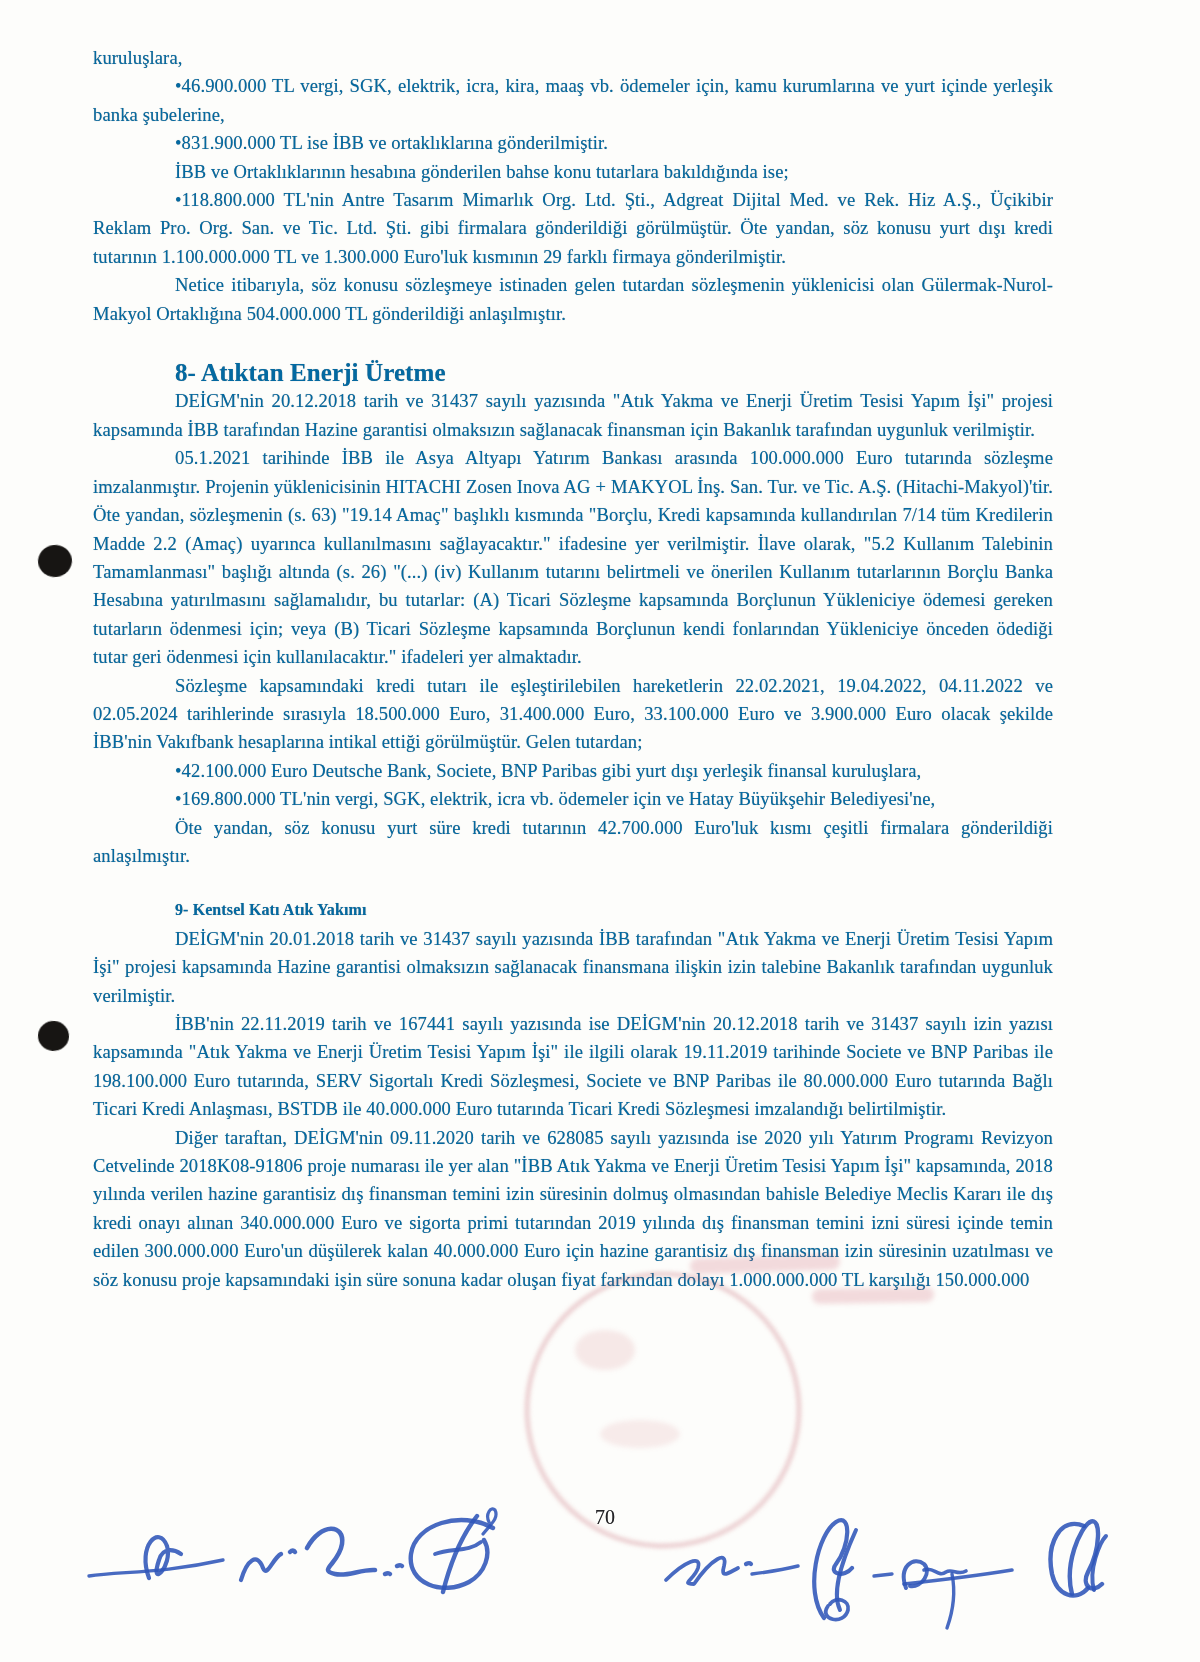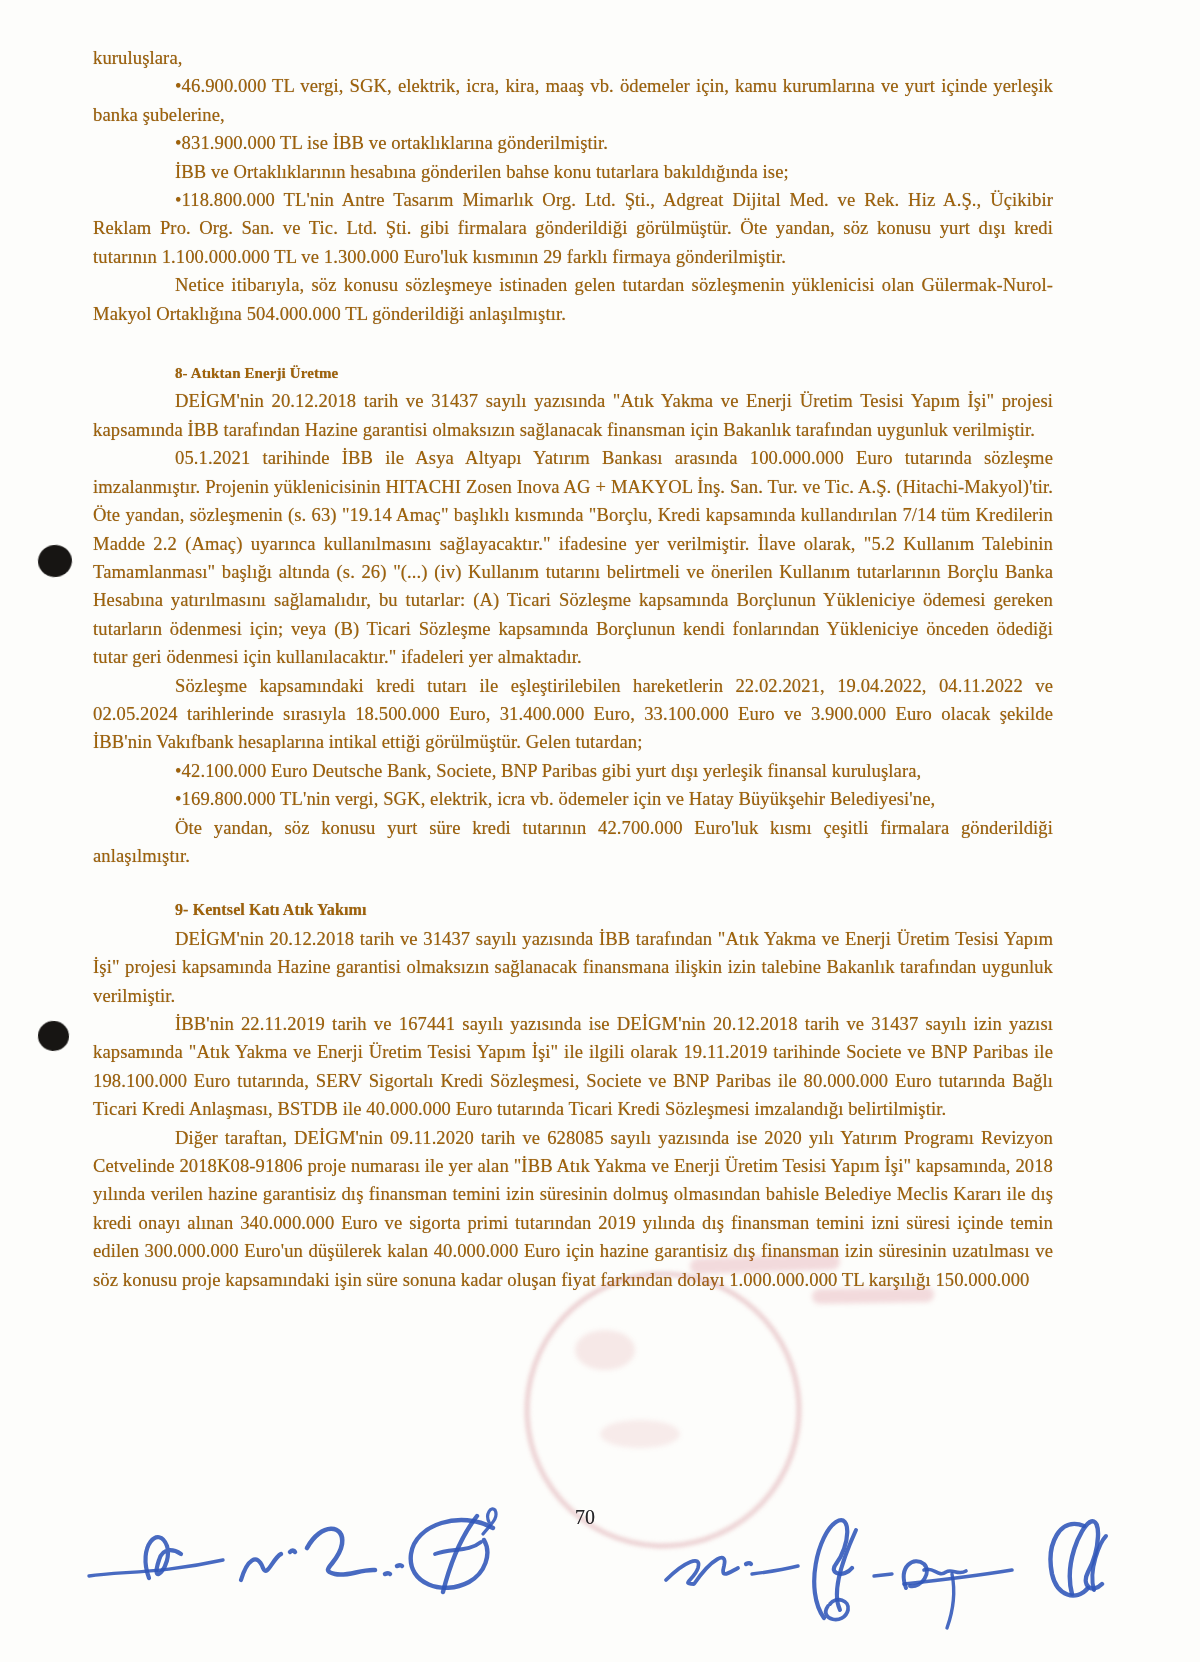--- a/index.html
+++ b/index.html
@@ -7,28 +7,28 @@
     position:relative;
     width:1200px;height:1662px;
     margin:0 auto;
     background:#fdfdfb;
     overflow:hidden;
     font-family:"Liberation Serif","DejaVu Serif",serif;
   }
   .doc{
     position:absolute;left:93px;top:44px;width:960px;
     font-size:18.6px;line-height:28.4px;
-    color:#a16207;
+    color:#0369a1;
     text-align:justify;
     text-shadow:0 0 0.7px rgba(35,35,35,0.45);
     letter-spacing:0.1px;
   }
   .doc p{margin:0;text-indent:82px;}
   .doc p.noindent{text-indent:0;}
-  .doc p.heading{font-weight:bold;font-size:15px;margin-top:31px;}
+  .doc p.heading{font-weight:bold;font-size:25px;margin-top:31px;}
   .doc p.heading2{font-weight:bold;font-size:16px;margin-top:26px;}
   
   .hole{
     position:absolute;background:#171513;border-radius:50%;
     filter:blur(0.4px);
   }
   .hole.h1{left:38px;top:545px;width:34px;height:32px;transform:rotate(-6deg);}
   .hole.h2{left:38px;top:1021px;width:31px;height:30px;transform:rotate(4deg);}
   
   .stamp-ring{
@@ -38,21 +38,21 @@
     filter:blur(2.2px);
     transform:rotate(-8deg);
   }
   .stamp-smear{position:absolute;background:rgba(199,82,96,0.20);filter:blur(2.5px);border-radius:8px;}
   .smear1{left:690px;top:1256px;width:150px;height:16px;transform:rotate(-2deg);}
   .smear2{left:812px;top:1288px;width:122px;height:15px;transform:rotate(-1deg);}
   .smear3{left:575px;top:1330px;width:60px;height:40px;background:rgba(196,80,92,0.12);border-radius:50%;}
   .smear4{left:600px;top:1420px;width:80px;height:28px;background:rgba(196,80,92,0.10);border-radius:50%;}
   
   .pagenum{
-    position:absolute;left:540px;top:1506px;width:90px;
+    position:absolute;left:560px;top:1506px;width:90px;
     text-align:center;font-size:20px;color:#242427;
     text-shadow:0 0 0.6px rgba(35,35,35,0.5);
   }
   
   .sig{position:absolute;}
   .sig svg path{fill:none;stroke:#2f55b8;stroke-linecap:round;stroke-linejoin:round;opacity:0.88;}
   .sig-left{left:85px;top:1496px;}
   .sig-right{left:652px;top:1508px;}
 </style>
 </head>
@@ -68,21 +68,21 @@
     <p>•118.800.000 TL'nin Antre Tasarım Mimarlık Org. Ltd. Şti., Adgreat Dijital Med. ve Rek. Hiz A.Ş., Üçikibir Reklam Pro. Org. San. ve Tic. Ltd. Şti. gibi firmalara gönderildiği görülmüştür. Öte yandan, söz konusu yurt dışı kredi tutarının 1.100.000.000 TL ve 1.300.000 Euro'luk kısmının 29 farklı firmaya gönderilmiştir.</p>
     <p>Netice itibarıyla, söz konusu sözleşmeye istinaden gelen tutardan sözleşmenin yüklenicisi olan Gülermak-Nurol-Makyol Ortaklığına 504.000.000 TL gönderildiği anlaşılmıştır.</p>
     <p class="heading">8- Atıktan Enerji Üretme</p>
     <p>DEİGM'nin 20.12.2018 tarih ve 31437 sayılı yazısında "Atık Yakma ve Enerji Üretim Tesisi Yapım İşi" projesi kapsamında İBB tarafından Hazine garantisi olmaksızın sağlanacak finansman için Bakanlık tarafından uygunluk verilmiştir.</p>
     <p>05.1.2021 tarihinde İBB ile Asya Altyapı Yatırım Bankası arasında 100.000.000 Euro tutarında sözleşme imzalanmıştır. Projenin yüklenicisinin HITACHI Zosen Inova AG + MAKYOL İnş. San. Tur. ve Tic. A.Ş. (Hitachi-Makyol)'tir. Öte yandan, sözleşmenin (s. 63) "19.14 Amaç" başlıklı kısmında "Borçlu, Kredi kapsamında kullandırılan 7/14 tüm Kredilerin Madde 2.2 (Amaç) uyarınca kullanılmasını sağlayacaktır." ifadesine yer verilmiştir. İlave olarak, "5.2 Kullanım Talebinin Tamamlanması" başlığı altında (s. 26) "(...) (iv) Kullanım tutarını belirtmeli ve önerilen Kullanım tutarlarının Borçlu Banka Hesabına yatırılmasını sağlamalıdır, bu tutarlar: (A) Ticari Sözleşme kapsamında Borçlunun Yükleniciye ödemesi gereken tutarların ödenmesi için; veya (B) Ticari Sözleşme kapsamında Borçlunun kendi fonlarından Yükleniciye önceden ödediği tutar geri ödenmesi için kullanılacaktır." ifadeleri yer almaktadır.</p>
     <p>Sözleşme kapsamındaki kredi tutarı ile eşleştirilebilen hareketlerin 22.02.2021, 19.04.2022, 04.11.2022 ve 02.05.2024 tarihlerinde sırasıyla 18.500.000 Euro, 31.400.000 Euro, 33.100.000 Euro ve 3.900.000 Euro olacak şekilde İBB'nin Vakıfbank hesaplarına intikal ettiği görülmüştür. Gelen tutardan;</p>
     <p>•42.100.000 Euro Deutsche Bank, Societe, BNP Paribas gibi yurt dışı yerleşik finansal kuruluşlara,</p>
     <p>•169.800.000 TL'nin vergi, SGK, elektrik, icra vb. ödemeler için ve Hatay Büyükşehir Belediyesi'ne,</p>
     <p>Öte yandan, söz konusu yurt süre kredi tutarının 42.700.000 Euro'luk kısmı çeşitli firmalara gönderildiği anlaşılmıştır.</p>
     <p class="heading2">9- Kentsel Katı Atık Yakımı</p>
-    <p>DEİGM'nin 20.12.2018 tarih ve 31437 sayılı yazısında İBB tarafından "Atık Yakma ve Enerji Üretim Tesisi Yapım İşi" projesi kapsamında Hazine garantisi olmaksızın sağlanacak finansmana ilişkin izin talebine Bakanlık tarafından uygunluk verilmiştir.</p>
+    <p>DEİGM'nin 20.01.2018 tarih ve 31437 sayılı yazısında İBB tarafından "Atık Yakma ve Enerji Üretim Tesisi Yapım İşi" projesi kapsamında Hazine garantisi olmaksızın sağlanacak finansmana ilişkin izin talebine Bakanlık tarafından uygunluk verilmiştir.</p>
     <p>İBB'nin 22.11.2019 tarih ve 167441 sayılı yazısında ise DEİGM'nin 20.12.2018 tarih ve 31437 sayılı izin yazısı kapsamında "Atık Yakma ve Enerji Üretim Tesisi Yapım İşi" ile ilgili olarak 19.11.2019 tarihinde Societe ve BNP Paribas ile 198.100.000 Euro tutarında, SERV Sigortalı Kredi Sözleşmesi, Societe ve BNP Paribas ile 80.000.000 Euro tutarında Bağlı Ticari Kredi Anlaşması, BSTDB ile 40.000.000 Euro tutarında Ticari Kredi Sözleşmesi imzalandığı belirtilmiştir.</p>
     <p>Diğer taraftan, DEİGM'nin 09.11.2020 tarih ve 628085 sayılı yazısında ise 2020 yılı Yatırım Programı Revizyon Cetvelinde 2018K08-91806 proje numarası ile yer alan "İBB Atık Yakma ve Enerji Üretim Tesisi Yapım İşi" kapsamında, 2018 yılında verilen hazine garantisiz dış finansman temini izin süresinin dolmuş olmasından bahisle Belediye Meclis Kararı ile dış kredi onayı alınan 340.000.000 Euro ve sigorta primi tutarından 2019 yılında dış finansman temini izni süresi içinde temin edilen 300.000.000 Euro'un düşülerek kalan 40.000.000 Euro için hazine garantisiz dış finansman izin süresinin uzatılması ve söz konusu proje kapsamındaki işin süre sonuna kadar oluşan fiyat farkından dolayı 1.000.000.000 TL karşılığı 150.000.000</p>
   </div>
 
   <div class="hole h1"></div>
   <div class="hole h2"></div>
 
   <div class="stamp-ring"></div>
   <div class="stamp-smear smear1"></div>
   <div class="stamp-smear smear2"></div>

